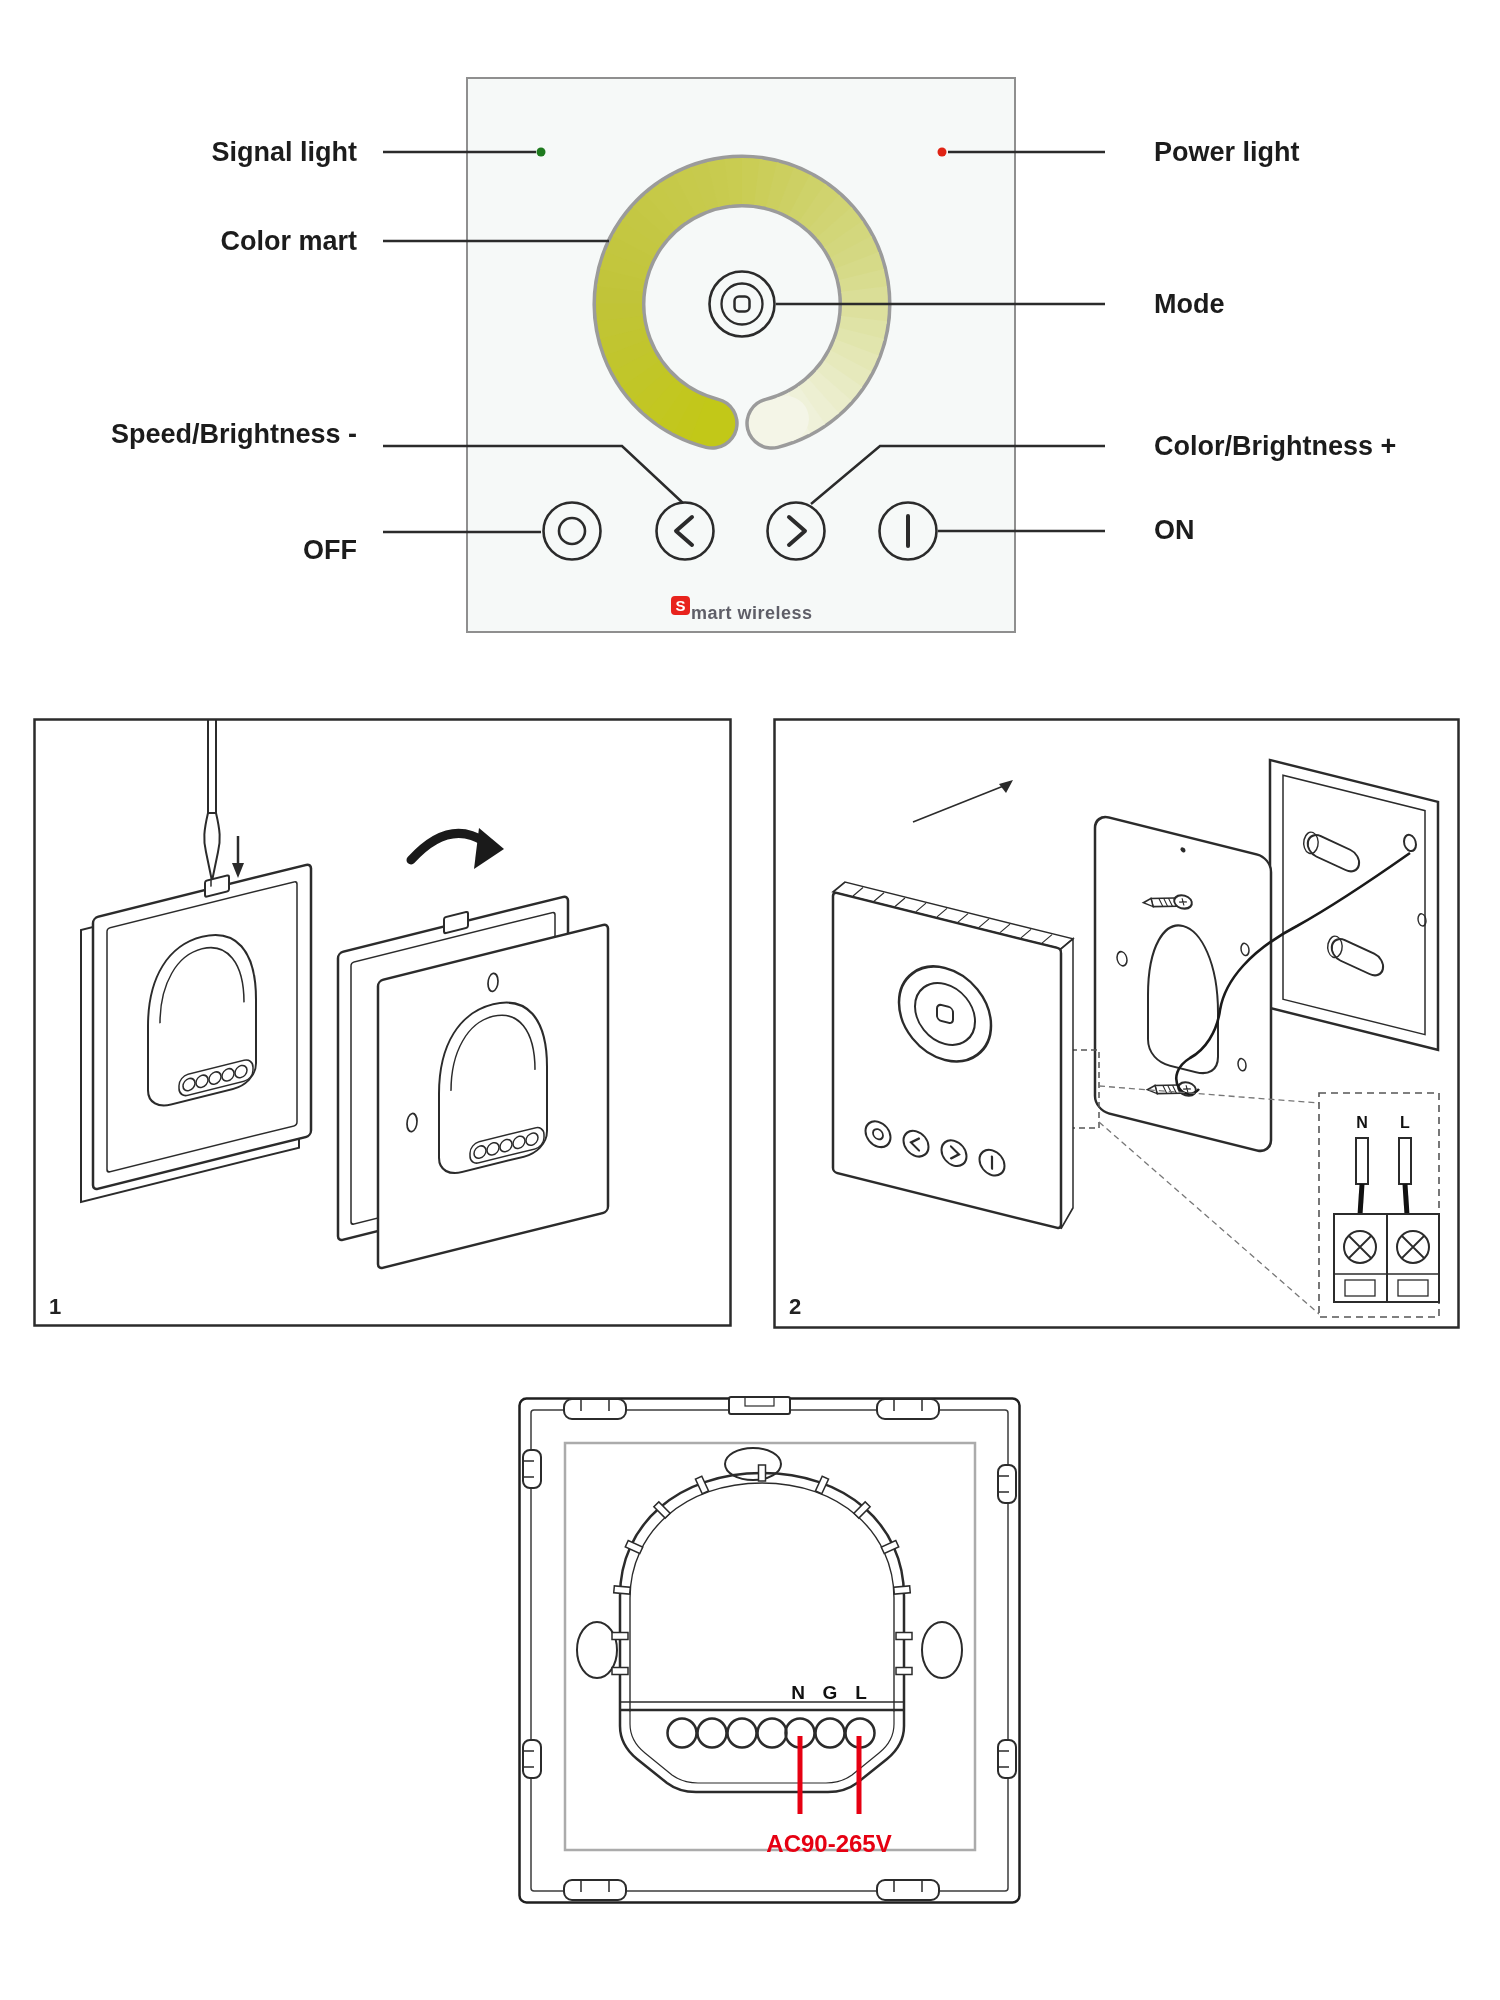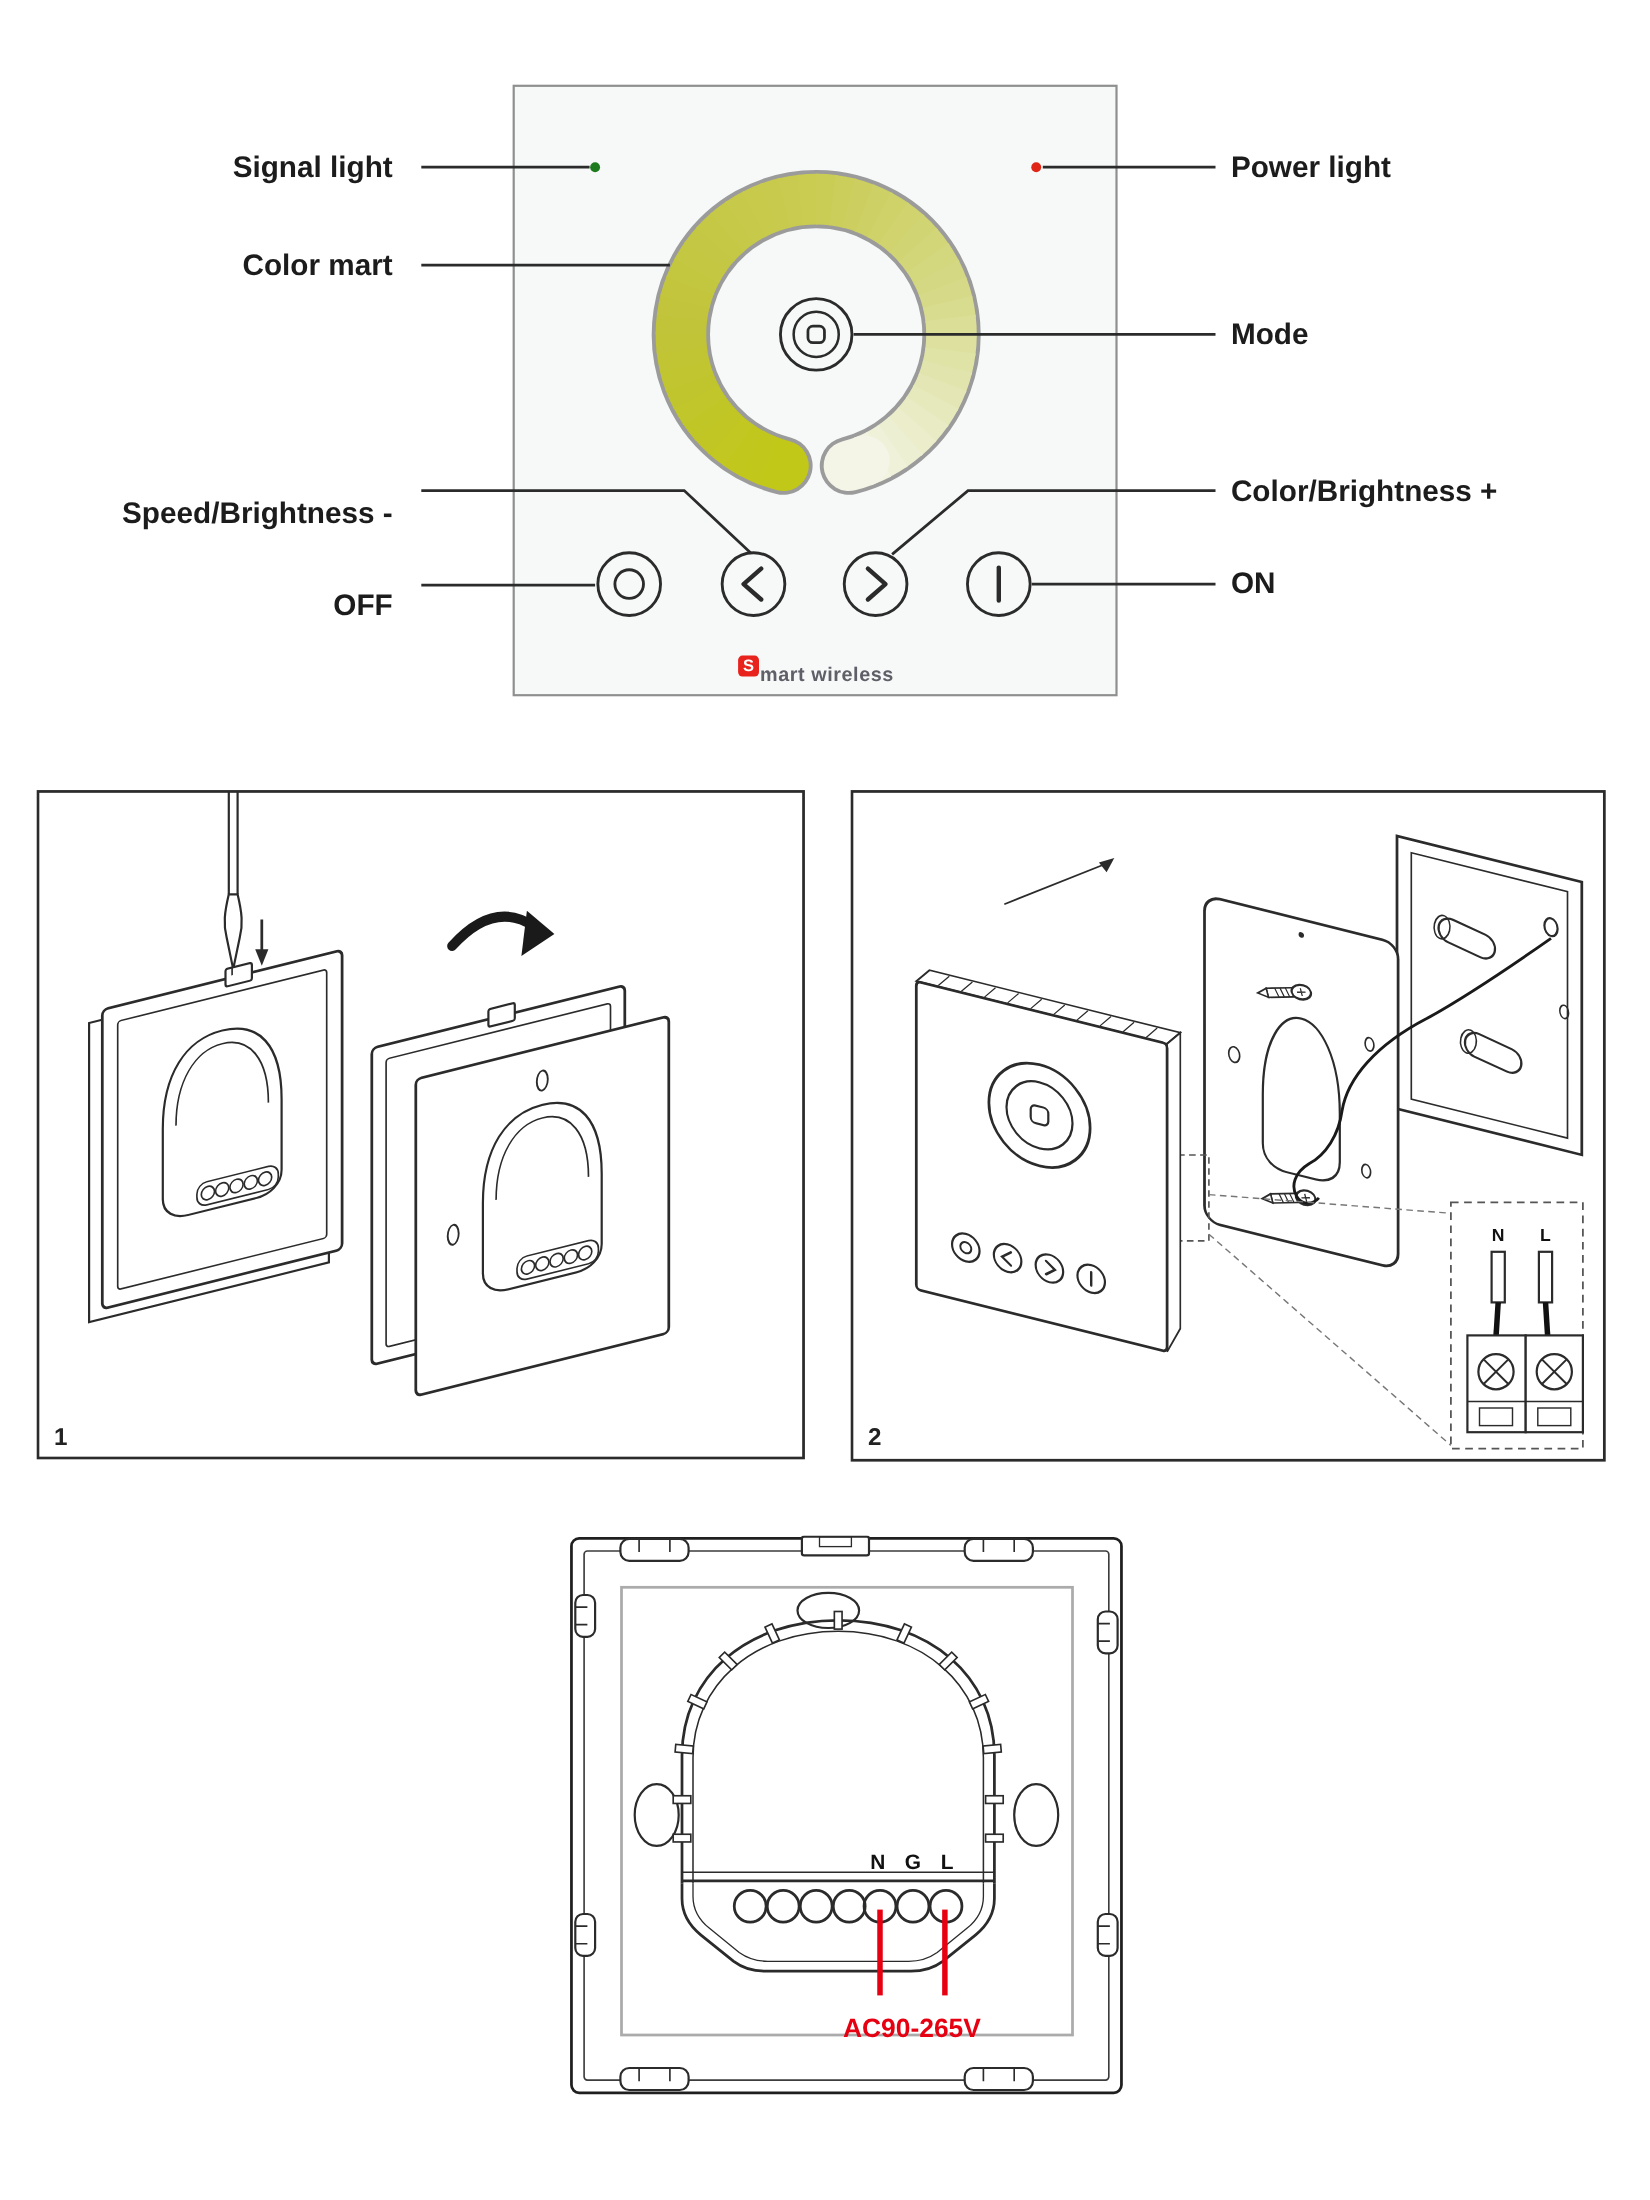--- a/index.html
+++ b/index.html
@@ -1,19 +1,19 @@
 <!DOCTYPE html>
 <html><head>
 <meta charset="utf-8">
 <style>
   html,body{margin:0;padding:0;background:#ffffff;}
   body{width:1500px;height:2000px;position:relative;font-family:"Liberation Sans",sans-serif;overflow:hidden;}
   .abs{position:absolute;}
   .lbl{position:absolute;font-weight:700;font-size:27px;line-height:32px;color:#1c1c1c;white-space:nowrap;}
-  .lbl.right-col{left:1119px;}
+  .lbl.right-col{left:1154px;}
   .lbl.left-col{right:1143px;text-align:center;}
   .logo{position:absolute;left:671px;top:586px;display:flex;align-items:center;white-space:nowrap;}
   .logo .sbox{display:inline-flex;align-items:center;justify-content:center;width:19px;height:19px;border-radius:4px;background:#e8231d;color:#ffffff;font-weight:700;font-size:15px;}
   .logo .rest{font-size:18px;font-weight:600;color:#5f5f68;letter-spacing:0.5px;margin-left:1px;margin-top:17px;}
   svg{display:block;}
   svg text{font-family:"Liberation Sans",sans-serif;}
   .step{font-weight:700;font-size:22px;fill:#222;}
   .inset-lbl{font-weight:700;font-size:16px;fill:#111;text-anchor:middle;}
   .ngl{font-weight:700;font-size:19px;fill:#111;text-anchor:middle;}
   .volt{font-weight:700;font-size:24px;text-anchor:middle;}
@@ -109,21 +109,21 @@
     <path d="M789,517 L805,531 L789,545" stroke-width="4" stroke-linecap="round" stroke-linejoin="round"></path>
   </g>
   <g fill="none" stroke="#2b2b2b">
     <circle cx="908" cy="531" r="28.5" fill="#f6f9f8" stroke-width="2.6"></circle>
     <path d="M908,516 V546" stroke-width="4" stroke-linecap="round"></path>
   </g>
 </svg>
 
 <div class="lbl left-col" style="top:136px">Signal light</div>
 <div class="lbl left-col" style="top:225px">Color mart</div>
-<div class="lbl left-col" style="top:450px">Speed/Brightness -</div>
+<div class="lbl left-col" style="top:418px">Speed/Brightness -</div>
 <div class="lbl left-col" style="top:534px">OFF</div>
 <div class="lbl right-col" style="top:136px">Power light</div>
 <div class="lbl right-col" style="top:288px">Mode</div>
 <div class="lbl right-col" style="top:430px">Color/Brightness +</div>
 <div class="lbl right-col" style="top:514px">ON</div>
 
 <div class="logo">
   <span class="sbox">S</span>
     <span class="rest">mart wireless</span>
 </div>

